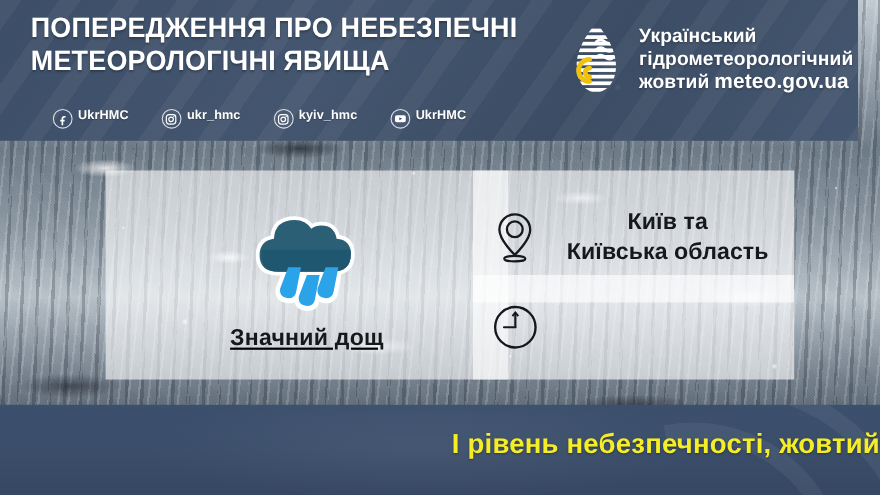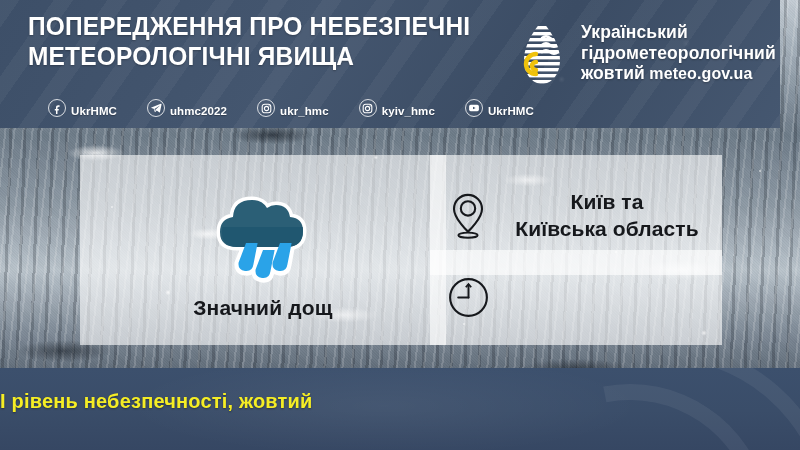--- a/index.html
+++ b/index.html
@@ -96,21 +96,21 @@
     text-shadow:0 1px 2px rgba(0,0,0,.28);
     z-index:3;
   }
 
   
   .social-row {
     position:absolute; left:27px; top:99px;
     display:flex; align-items:center; gap:9px;
     z-index:3;
   }
-  .social-item { display:flex; align-items:flex-end; gap:5px;padding-left:21px; }
+  .social-item { display:flex; align-items:flex-start; gap:5px;padding-left:21px; }
   .social-badge {
     width:18px; height:18px; border-radius:50%;
     border:1.4px solid rgba(255,255,255,.80);
     display:flex; align-items:center; justify-content:center;
     color:#ffffff;
     flex:none;
   }
   .social-badge svg { display:block; }
   .social-handle {
     color:#ffffff; font-size:11.5px; font-weight:bold;
@@ -128,32 +128,33 @@
   .brand-mark svg { display:block; }
   .brand-text { padding-top:4px; }
   .brand-name {
     color:#ffffff; font-size:17.5px; font-weight:bold;
     line-height:20.5px; letter-spacing:.1px;
     text-shadow:0 1px 2px rgba(0,0,0,.3);
     white-space:pre-line;
   }
   .brand-site {
     margin-top:4px;
-    color:#ffffff; font-size:16px; font-weight:bold;
+    color:#ffffff; font-size:19px; font-weight:bold;
     letter-spacing:.1px;
     text-shadow:0 1px 2px rgba(0,0,0,.3);
   }
 
   
   .panel-hazard {
-    position:absolute; left:80px; top:155px; width:366px; height:190px;
+    position:absolute; left:96px; top:155px; width:366px; height:190px;
     background:rgba(255,255,255,.60);
     display:flex; flex-direction:column;
     align-items:center; justify-content:center;
     z-index:2;
+    text-decoration:underline;
   }
   .hazard-icon { width:118px; height:104px; }
   .hazard-icon svg { display:block; }
   .hazard-label {
     margin-top:12px;
     color:#16181c; font-size:21px; font-weight:bold;
     letter-spacing:.2px; text-align:center;
   }
 
   .panel-region, .panel-date {
@@ -191,22 +192,22 @@
     border-color:rgba(255,255,255,.06) transparent transparent transparent;
   }
   .footer-swoosh-a { width:280px; height:280px; right:30px;  top:16px;  transform:rotate(34deg); }
   .footer-swoosh-b { width:360px; height:360px; right:-40px; top:-26px; transform:rotate(52deg); }
   .footer-glow {
     position:absolute; inset:0;
     background:radial-gradient(ellipse 360px 70px at 48% 46%, rgba(255,255,255,.055), rgba(255,255,255,0) 72%);
   }
   .footer-text {
     position:absolute; left:0; right:0; top:22px;
-    text-align:left;
-    color:#f5ed25; font-size:20px; font-weight:bold;
+    text-align:right;
+    color:#f5ed25; font-size:25px; font-weight:bold;
     letter-spacing:.2px;
     text-shadow:0 1px 2px rgba(0,0,0,.35);
   }
 </style>
 </head>
 <body>
 
 <div id="poster">
 
   <div class="photo-bg"></div>
@@ -221,28 +222,20 @@
 
       <div class="social-item">
         <span class="social-badge">
           <svg width="11" height="11" viewBox="0 0 24 24" fill="currentColor">
             <path d="M14.6 8.2h2.1V5.3c-.4-.05-1.6-.17-3-.17-3 0-5 1.85-5 5.25V13H6.1v3.3h2.6V24h3.2v-7.7h2.6l.4-3.3h-3V10.7c0-1 .26-1.6 1.7-1.6z"></path>
           </svg>
         </span>
         <span class="social-handle">UkrHMC</span>
       </div>
 
-      <div class="social-item">
-        <span class="social-badge">
-          <svg width="12" height="12" viewBox="0 0 24 24" fill="currentColor">
-            <path d="M21.5 3.6 2.9 10.8c-1 .4-1 1-.2 1.25l4.7 1.47 1.8 5.5c.22.6.4.84 1 .84.47 0 .68-.22.94-.48l2.3-2.24 4.78 3.53c.88.48 1.5.23 1.73-.81l3.12-14.7c.32-1.28-.49-1.86-1.57-1.56zM8.9 13.9l10.1-6.37c.46-.28.88-.13.54.18l-8.65 7.8-.34 3.6z"></path>
-          </svg>
-        </span>
-        <span class="social-handle">uhmc2022</span>
-      </div>
 
       <div class="social-item">
         <span class="social-badge">
           <svg width="11" height="11" viewBox="0 0 24 24" fill="none" stroke="currentColor" stroke-width="2.4">
             <rect x="2.6" y="2.6" width="18.8" height="18.8" rx="5.4"></rect>
             <circle cx="12" cy="12" r="4.6"></circle>
             <circle cx="17.6" cy="6.4" r="1.3" fill="currentColor" stroke="none"></circle>
           </svg>
         </span>
         <span class="social-handle">ukr_hmc</span>

